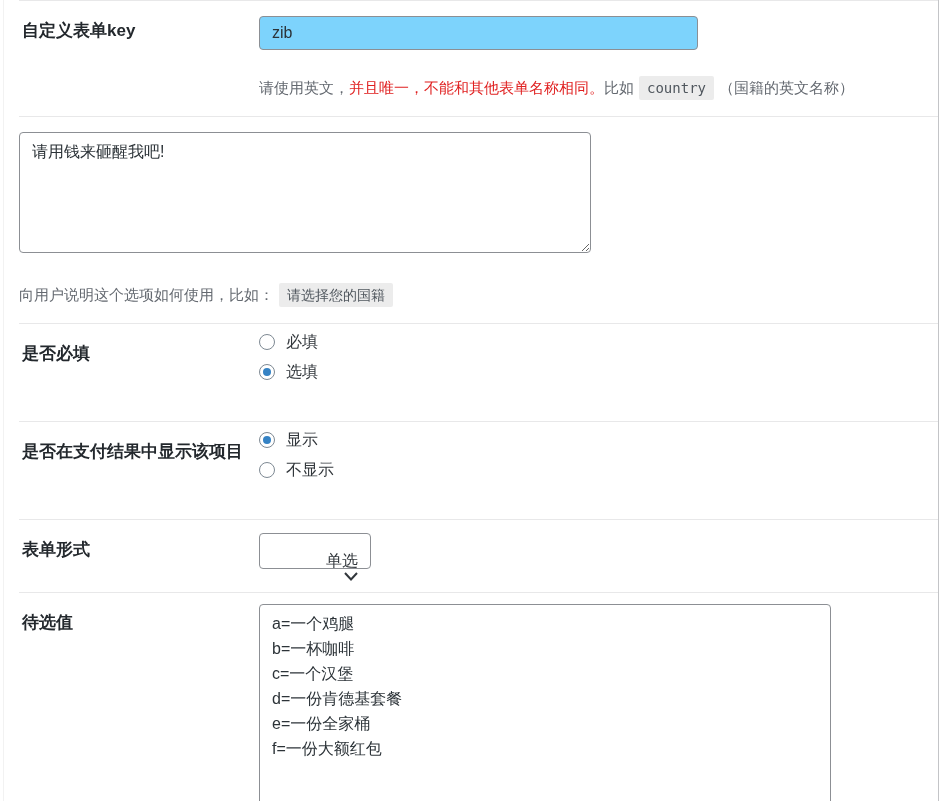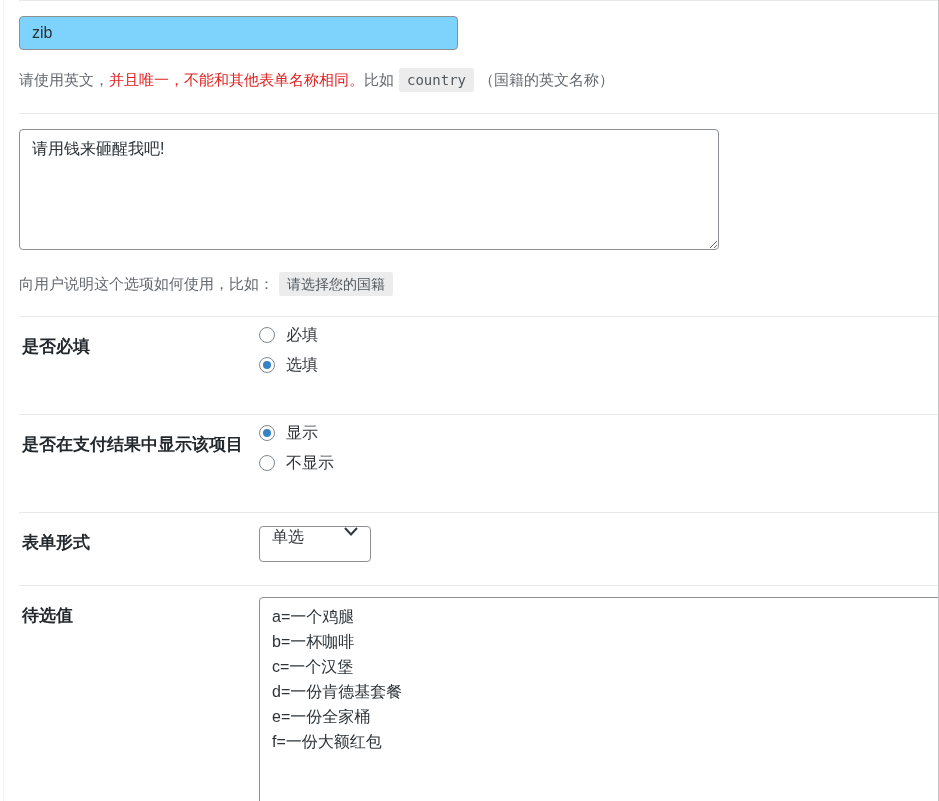--- a/index.html
+++ b/index.html
@@ -46,21 +46,21 @@
     border: 1px solid var(--input_border, #8c8f94);
     border-radius: 4px;
     padding: 0 12px;
     font-size: 16px;
     color: #2c3338;
     font-family: inherit;
     background: #7dd3fc;
     outline: none;
   }
   textarea.big-textarea {
-    width: 700px;
+    width: 572px;
     border: 1px solid var(--input_border, #8c8f94);
     border-radius: 4px;
     padding: 6px 12px;
     font-size: 16px;
     line-height: 25px;
     color: #2c3338;
     font-family: inherit;
     background: #fff;
     outline: none;
     resize: both;
@@ -74,21 +74,21 @@
     line-height: 26px;
   }
   .desc .red { color: var(--error_red, #e02020); }
   .code {
     display: inline-block;
     background: var(--code_bg, #ececec);
     color: #50575e;
     font-family: "DejaVu Sans Mono", monospace;
     font-size: 14px;
     padding: 2px 8px;
-    margin: 8px 5px;
+    margin: 16px 5px;
     border-radius: 2px;
     line-height: 20px;
   }
   .radio-group { padding-top: 3px; }
   .radio-line {
     display: flex;
     align-items: center;
     height: 30px;
     cursor: pointer;
   }
@@ -111,38 +111,42 @@
     margin-left: 11px;
     font-size: 16px;
     color: #32373c;
   }
   .select-wrap {
     width: 112px; height: 36px;
     border: 1px solid var(--input_border, #8c8f94);
     border-radius: 4px;
     background: #fff;
     display: flex;
-    align-items: flex-start;
-    padding: 0 12px;
+    align-items: flex-end;
+    padding: 17px 12px;
     cursor: pointer;
     margin-top: -2px;
+    flex-direction: column;
   }
   .select-value {
     font-size: 16px;
     color: #32373c;
     flex: 1;
   }
   .chev { flex: 0 0 auto; display: block; }
 </style>
 </head>
 <body>
 
 <div class="page">
 
   <div class="row r1">
+    <div class="cell-label">
+      <label>自定义表单key</label>
+    </div>
     <div class="cell-control">
       <input class="text-input" type="text" value="zib" style="">
       <p class="desc"><span>请使用英文，</span><span class="red">并且唯一，不能和其他表单名称相同。</span><span>比如</span><span class="code">country</span><span>（国籍的英文名称）</span></p>
     </div>
   </div>
 
   <div class="row r2">
     <div class="cell-control">
       <textarea class="big-textarea ta-desc" style="">请用钱来砸醒我吧!</textarea>
       <p class="desc"><span>向用户说明这个选项如何使用，比如：</span><span class="code">请选择您的国籍</span></p>

